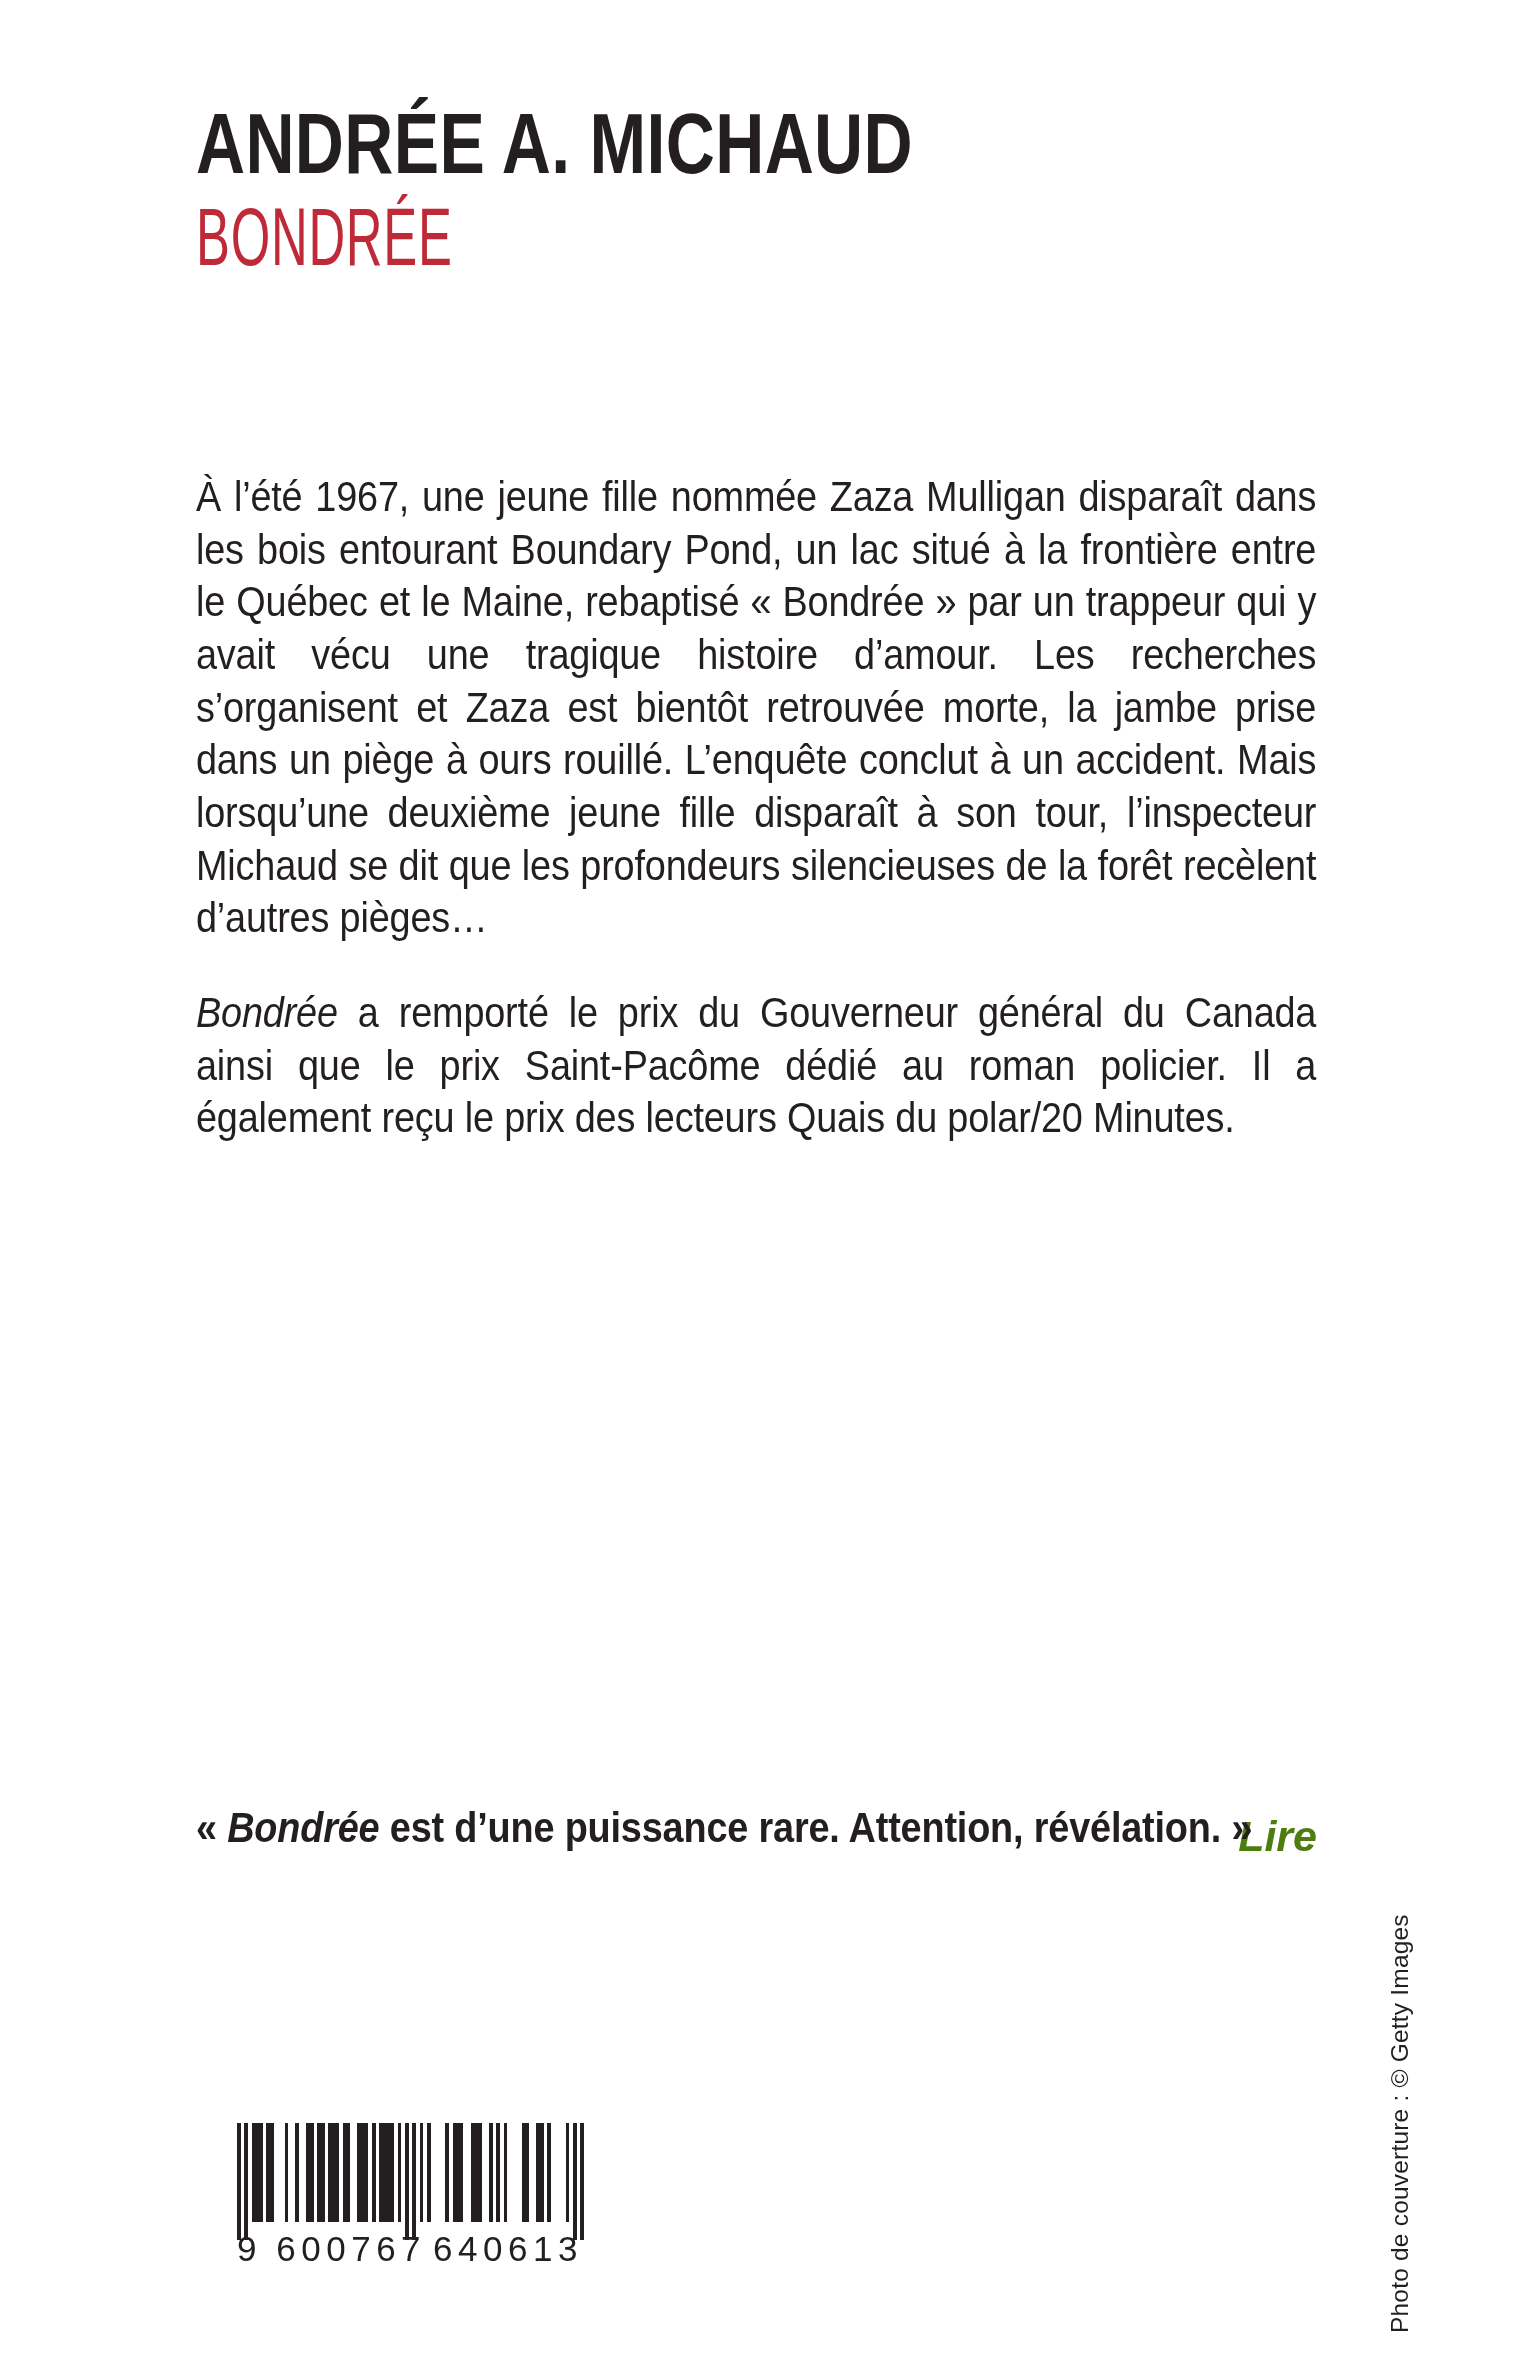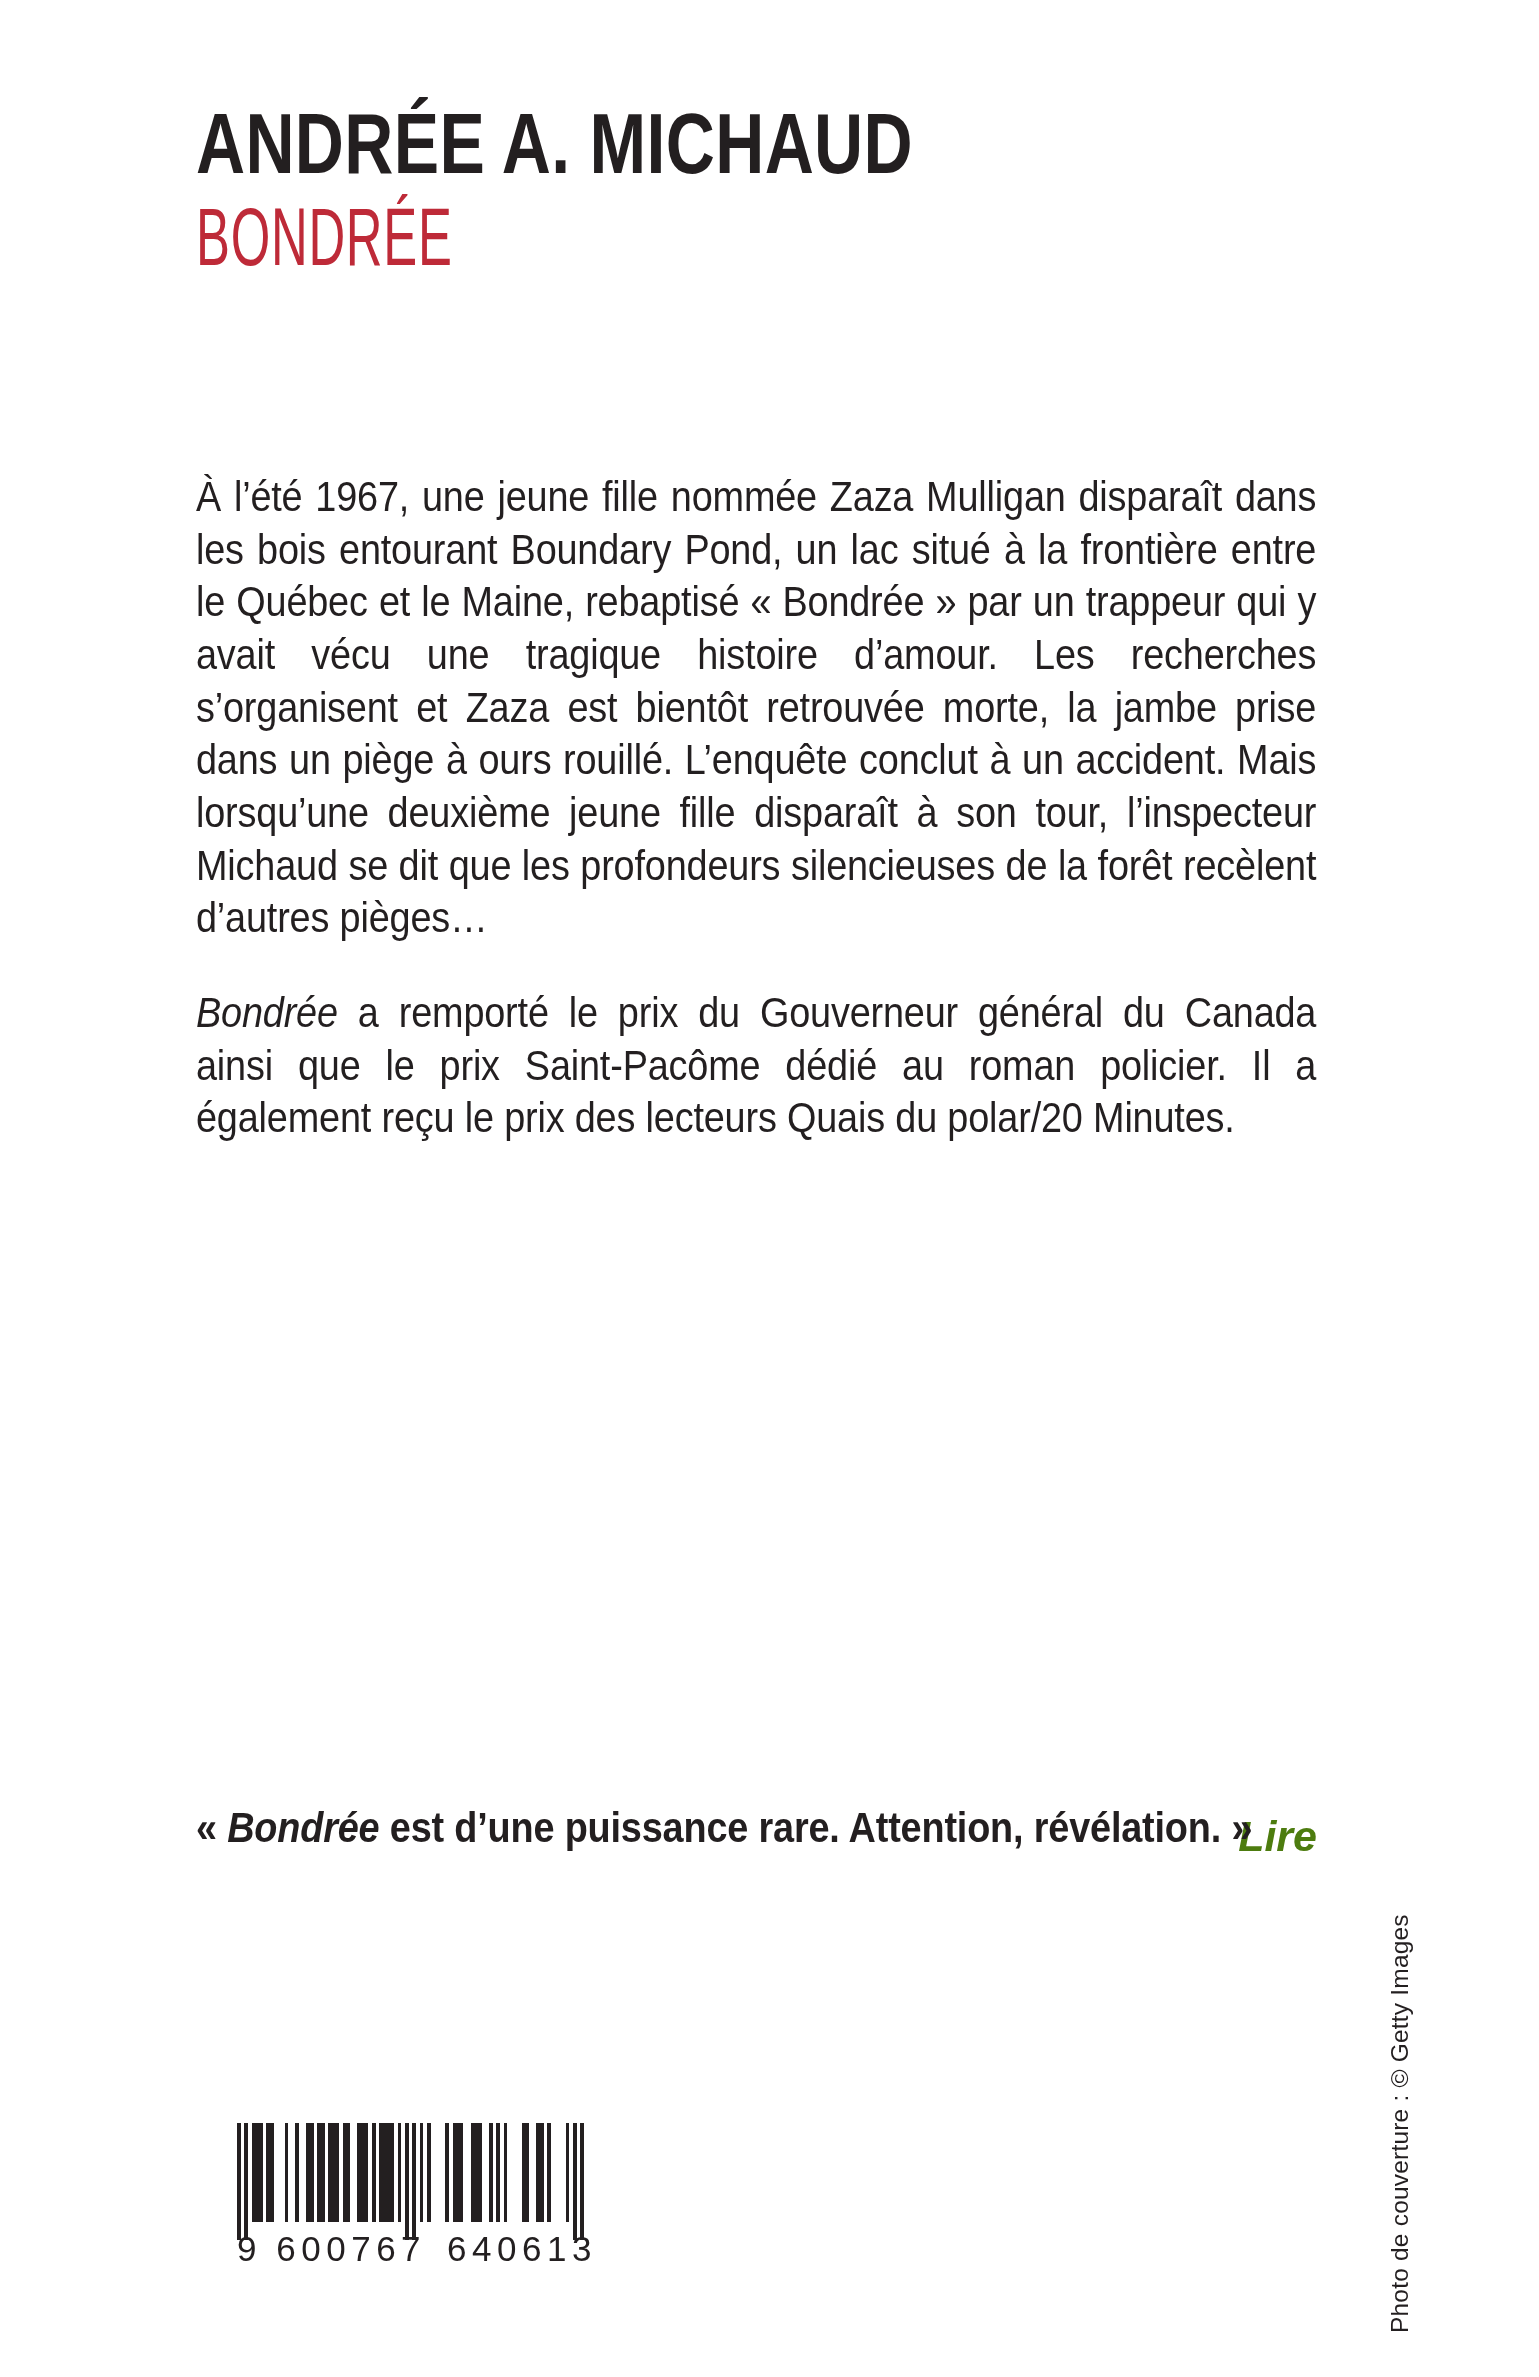--- a/index.html
+++ b/index.html
@@ -147,21 +147,21 @@
     top: 106px;
     width: 347px;
     font-family: "Liberation Sans Narrow", "Liberation Sans", sans-serif;
     font-size: 35px;
     letter-spacing: 0.8px;
     color: #231f20;
     white-space: nowrap;
   }
   .barcode-digits .lead { margin-right: 19px; }
   .barcode-digits .grp  { letter-spacing: 5.5px; }
-  .barcode-digits .grp2 { letter-spacing: 5.5px; margin-left: 21px; }
+  .barcode-digits .grp2 { letter-spacing: 5.5px; margin-left: 7px; }
 
   .publisher-block {
     position: absolute;
     left: 510px;
     top: 0px;
   }
   .publisher-url {
     font-family: "Liberation Sans Narrow", "Liberation Sans", sans-serif;
     font-size: 36px;
     font-weight: 400;

